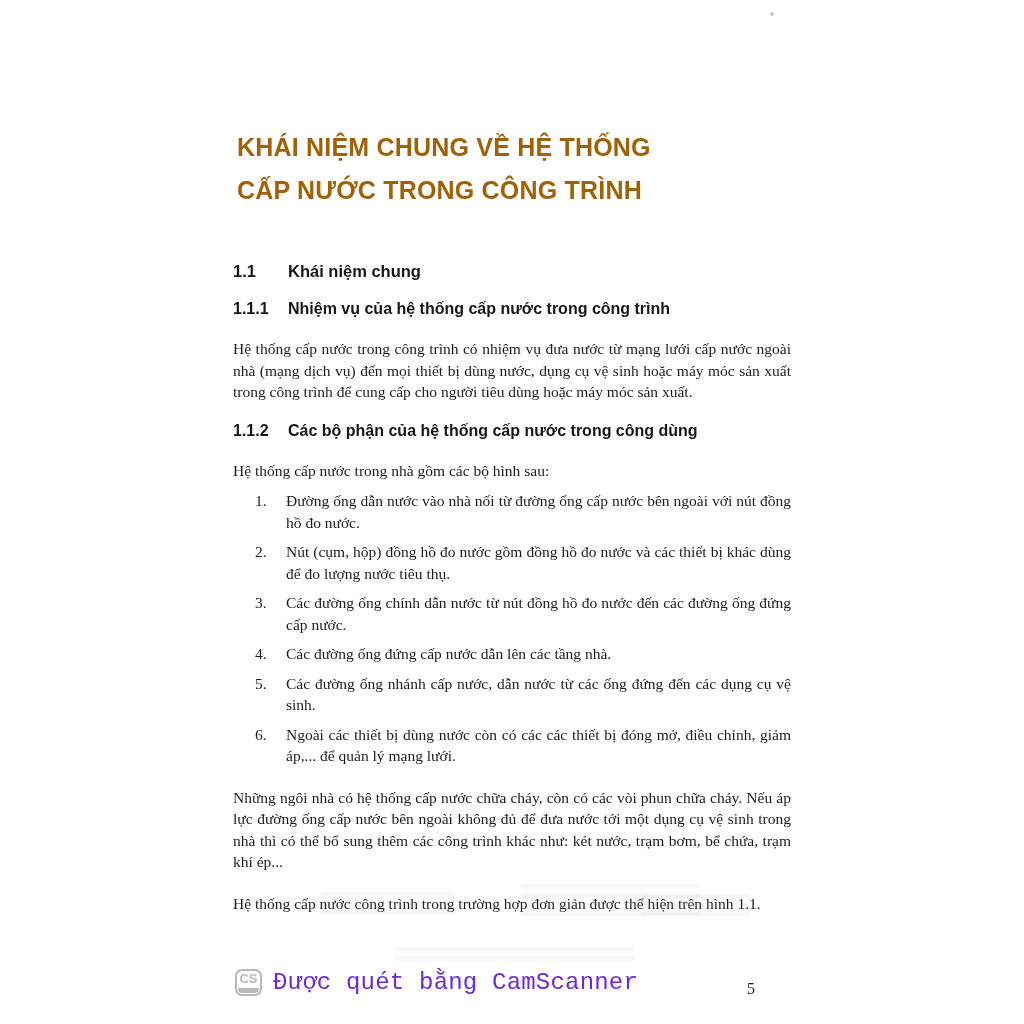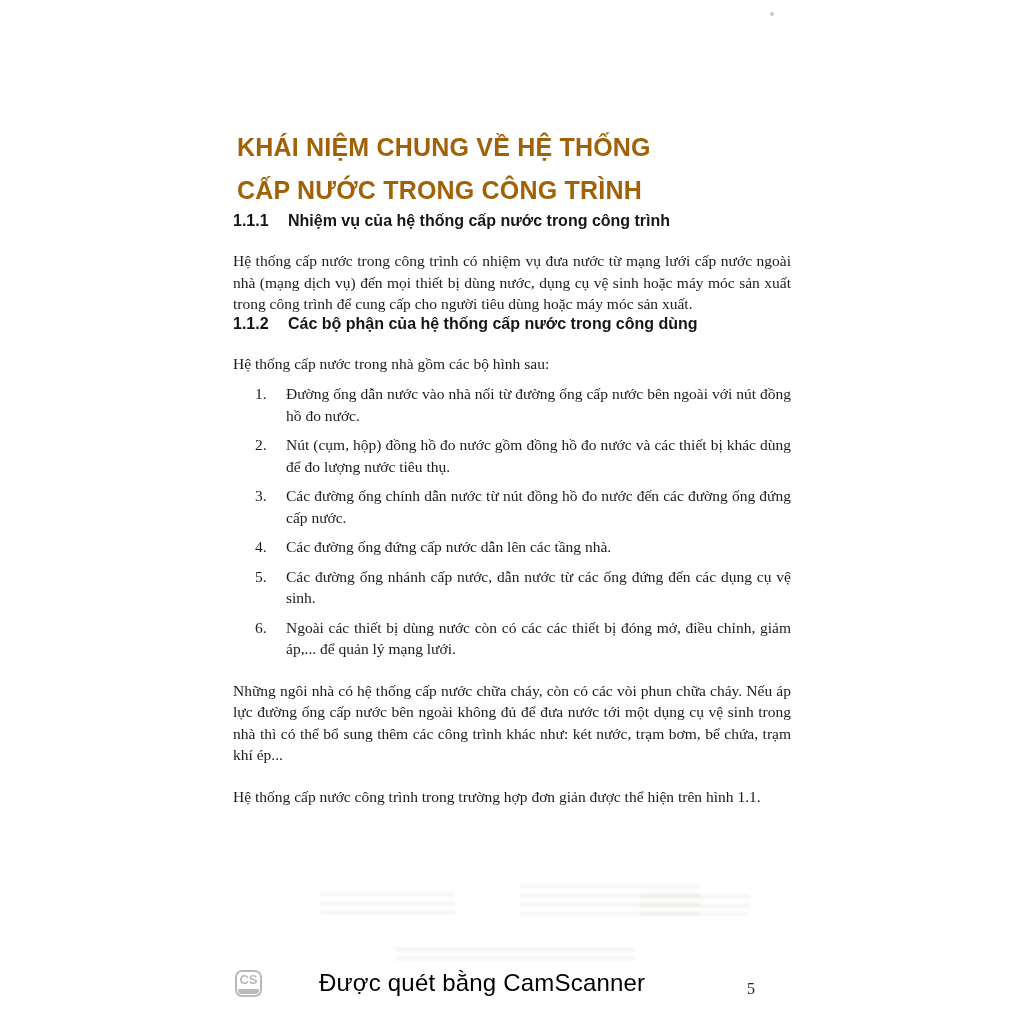--- a/index.html
+++ b/index.html
@@ -56,20 +56,21 @@
   }
   .heading .h-num {
     flex: 0 0 55px;
   }
   .h1 {
     font-size: 16.5px;
     margin-top: 50px;
   }
   .h2 {
     font-size: 16px;
+    margin-top: 19px;
   }
   .para {
     font-size: 15.5px;
     line-height: 21.5px;
     text-align: justify;
     margin-top: 20px;
     color: #1b1b1b;
   }
   .list {
     margin-top: 9px;
@@ -133,25 +134,24 @@
   .cs-badge .cs-bar {
     position: absolute;
     left: 1px;
     right: 1px;
     bottom: 1px;
     height: 5px;
     background: #b9b9b9;
     border-radius: 1px 1px 4px 4px;
   }
   .scanner-text {
-    font-family: Liberation Sans, sans-serif;
+    font-family: Liberation Mono, monospace;
     font-size: 24px;
-    color: #000000;
+    color: #6d28d9;
     letter-spacing: 0.2px;
-    margin-left: 46px;
   }
   .page-number {
     position: absolute;
     left: 747px;
     top: 980px;
     font-family: "Liberation Serif", serif;
     font-size: 16px;
     color: #222222;
   }
 </style>
@@ -163,20 +163,24 @@
   <div class="speck"></div>
 
   <div id="content">
 
 
     <div class="doc-title">
       <div>KHÁI NIỆM CHUNG VỀ HỆ THỐNG</div>
       <div>CẤP NƯỚC TRONG CÔNG TRÌNH</div>
     </div>
 
+    <div class="heading h1">
+      <span class="h-num">1.1</span>
+      <span>Khái niệm chung</span>
+    </div>
 
     <div class="heading h2">
       <span class="h-num">1.1.1</span>
       <span>Nhiệm vụ của hệ thống cấp nước trong công trình</span>
     </div>
 
     <div class="para">Hệ thống cấp nước trong công trình có nhiệm vụ đưa nước từ mạng lưới cấp nước ngoài nhà (mạng dịch vụ) đến mọi thiết bị dùng nước, dụng cụ vệ sinh hoặc máy móc sản xuất trong công trình để cung cấp cho người tiêu dùng hoặc máy móc sản xuất.</div>
 
     <div class="heading h2">
       <span class="h-num">1.1.2</span>

